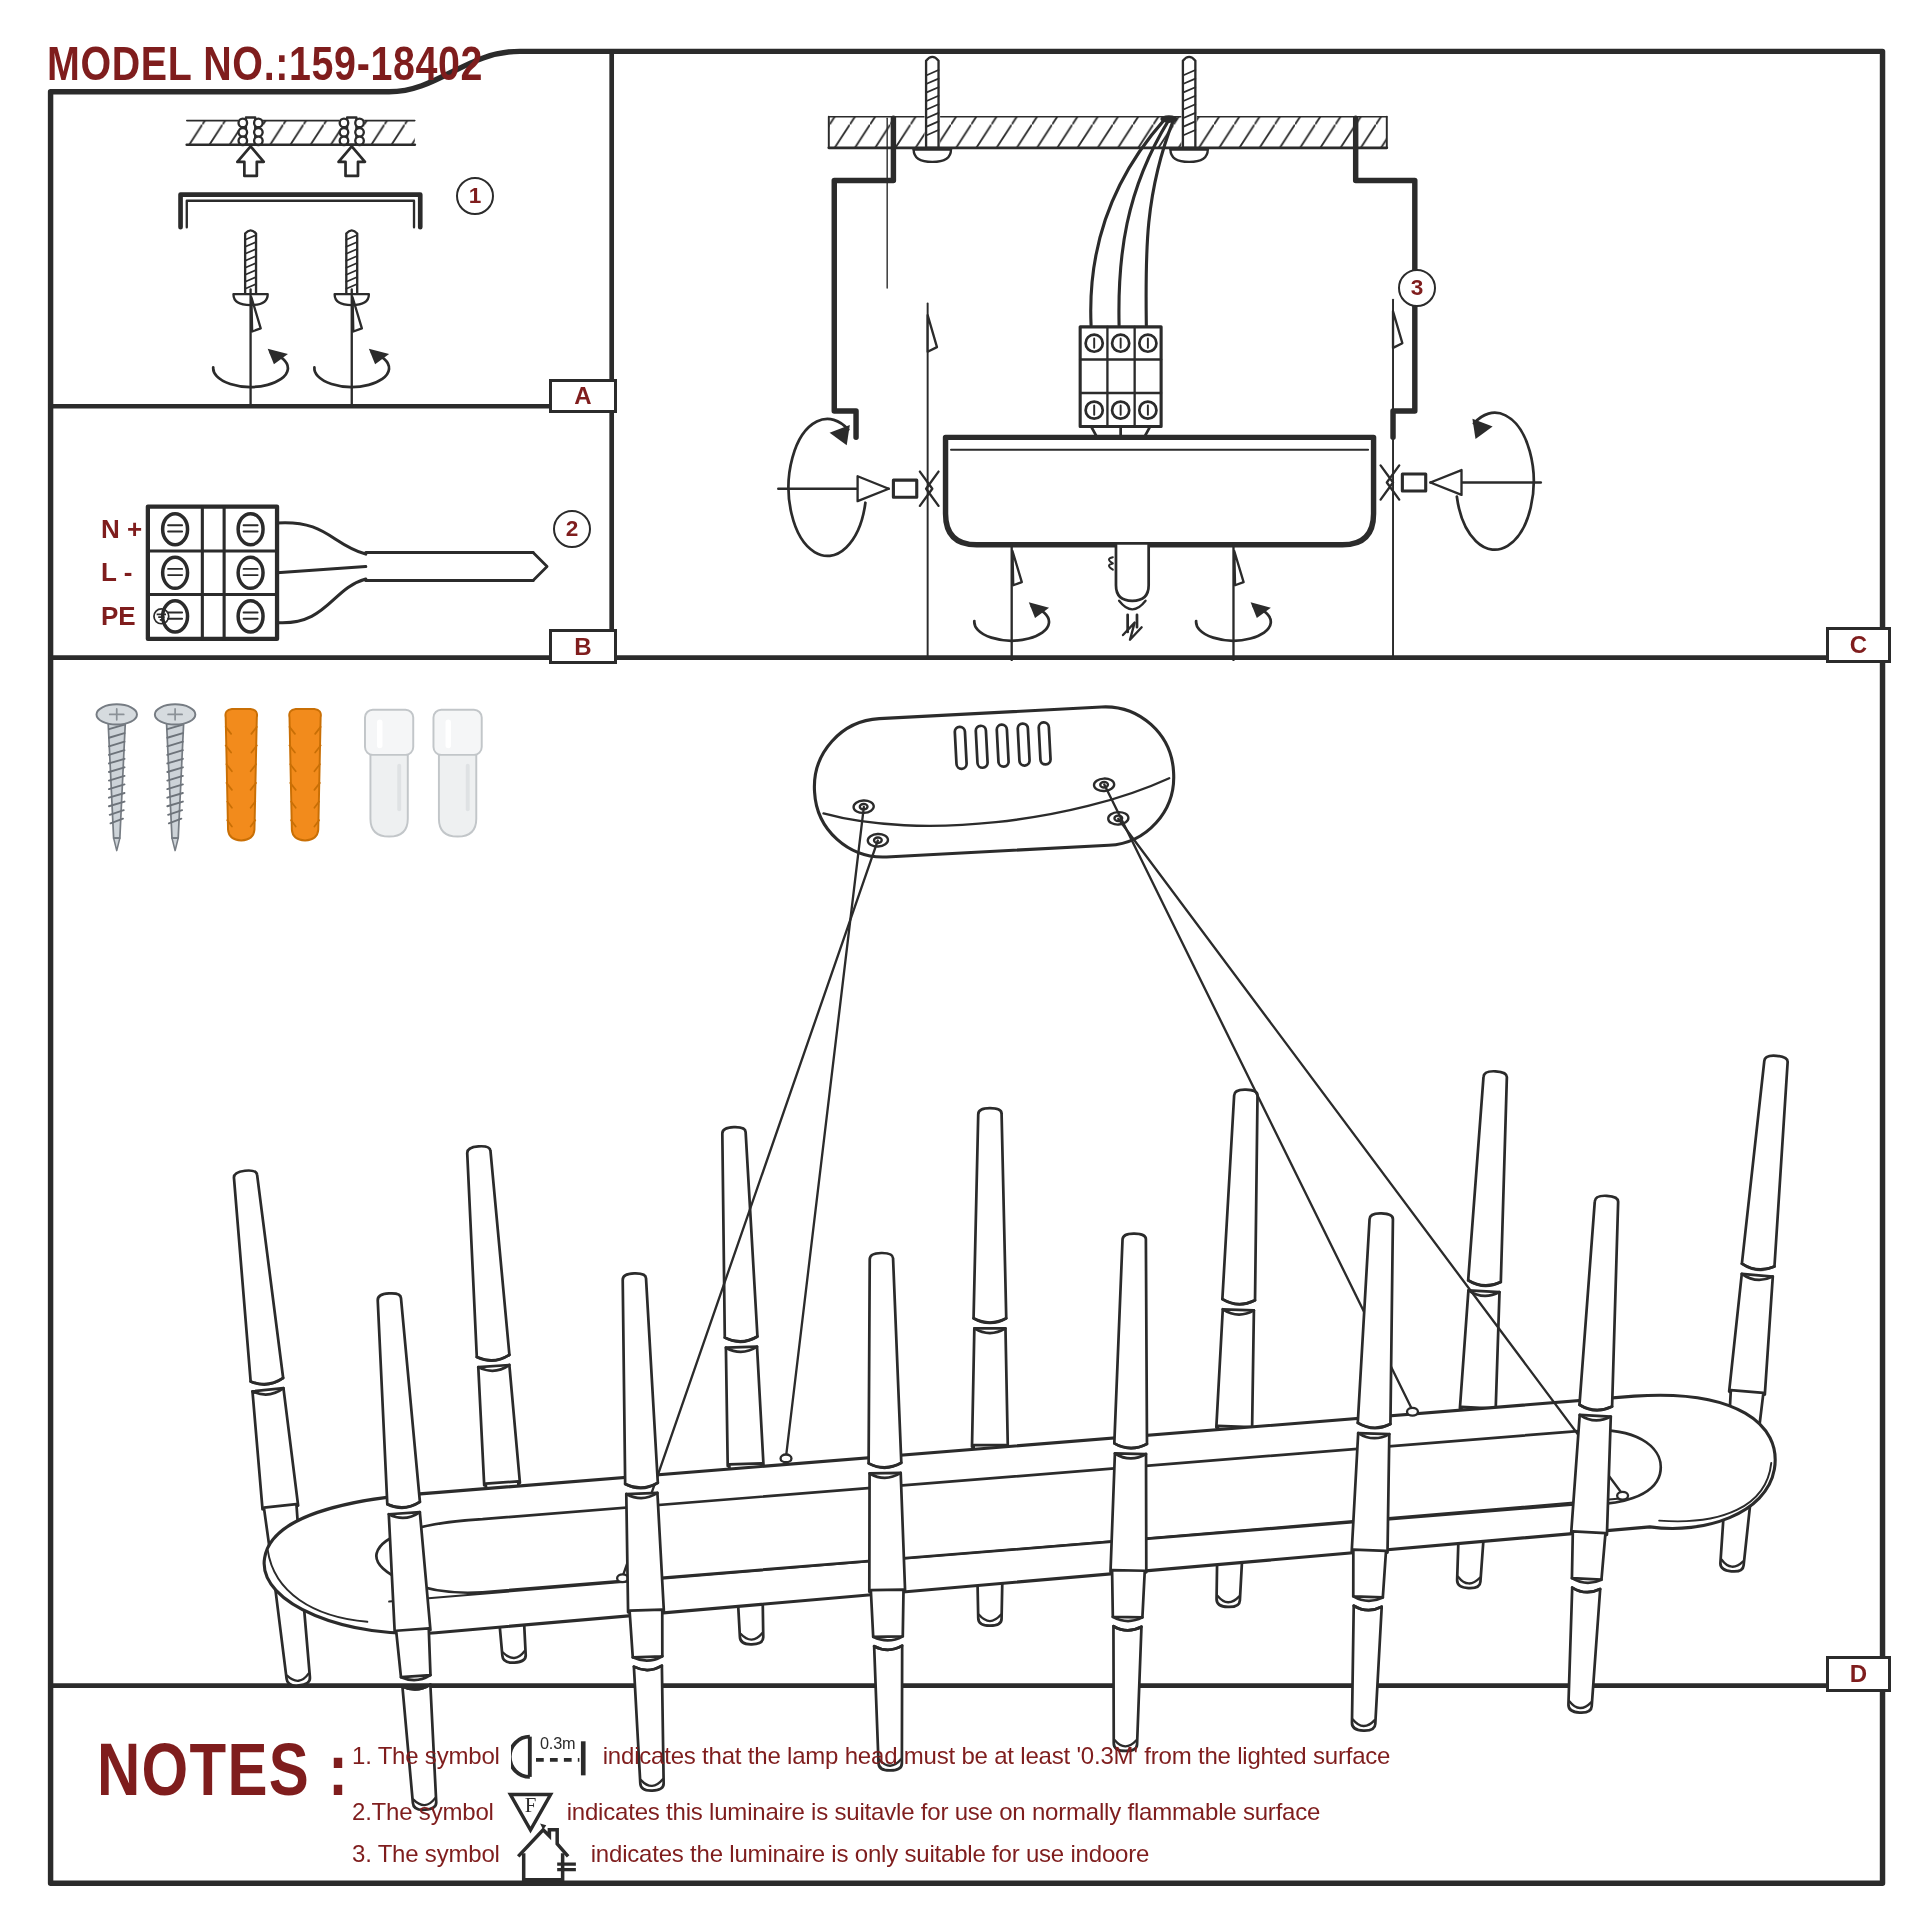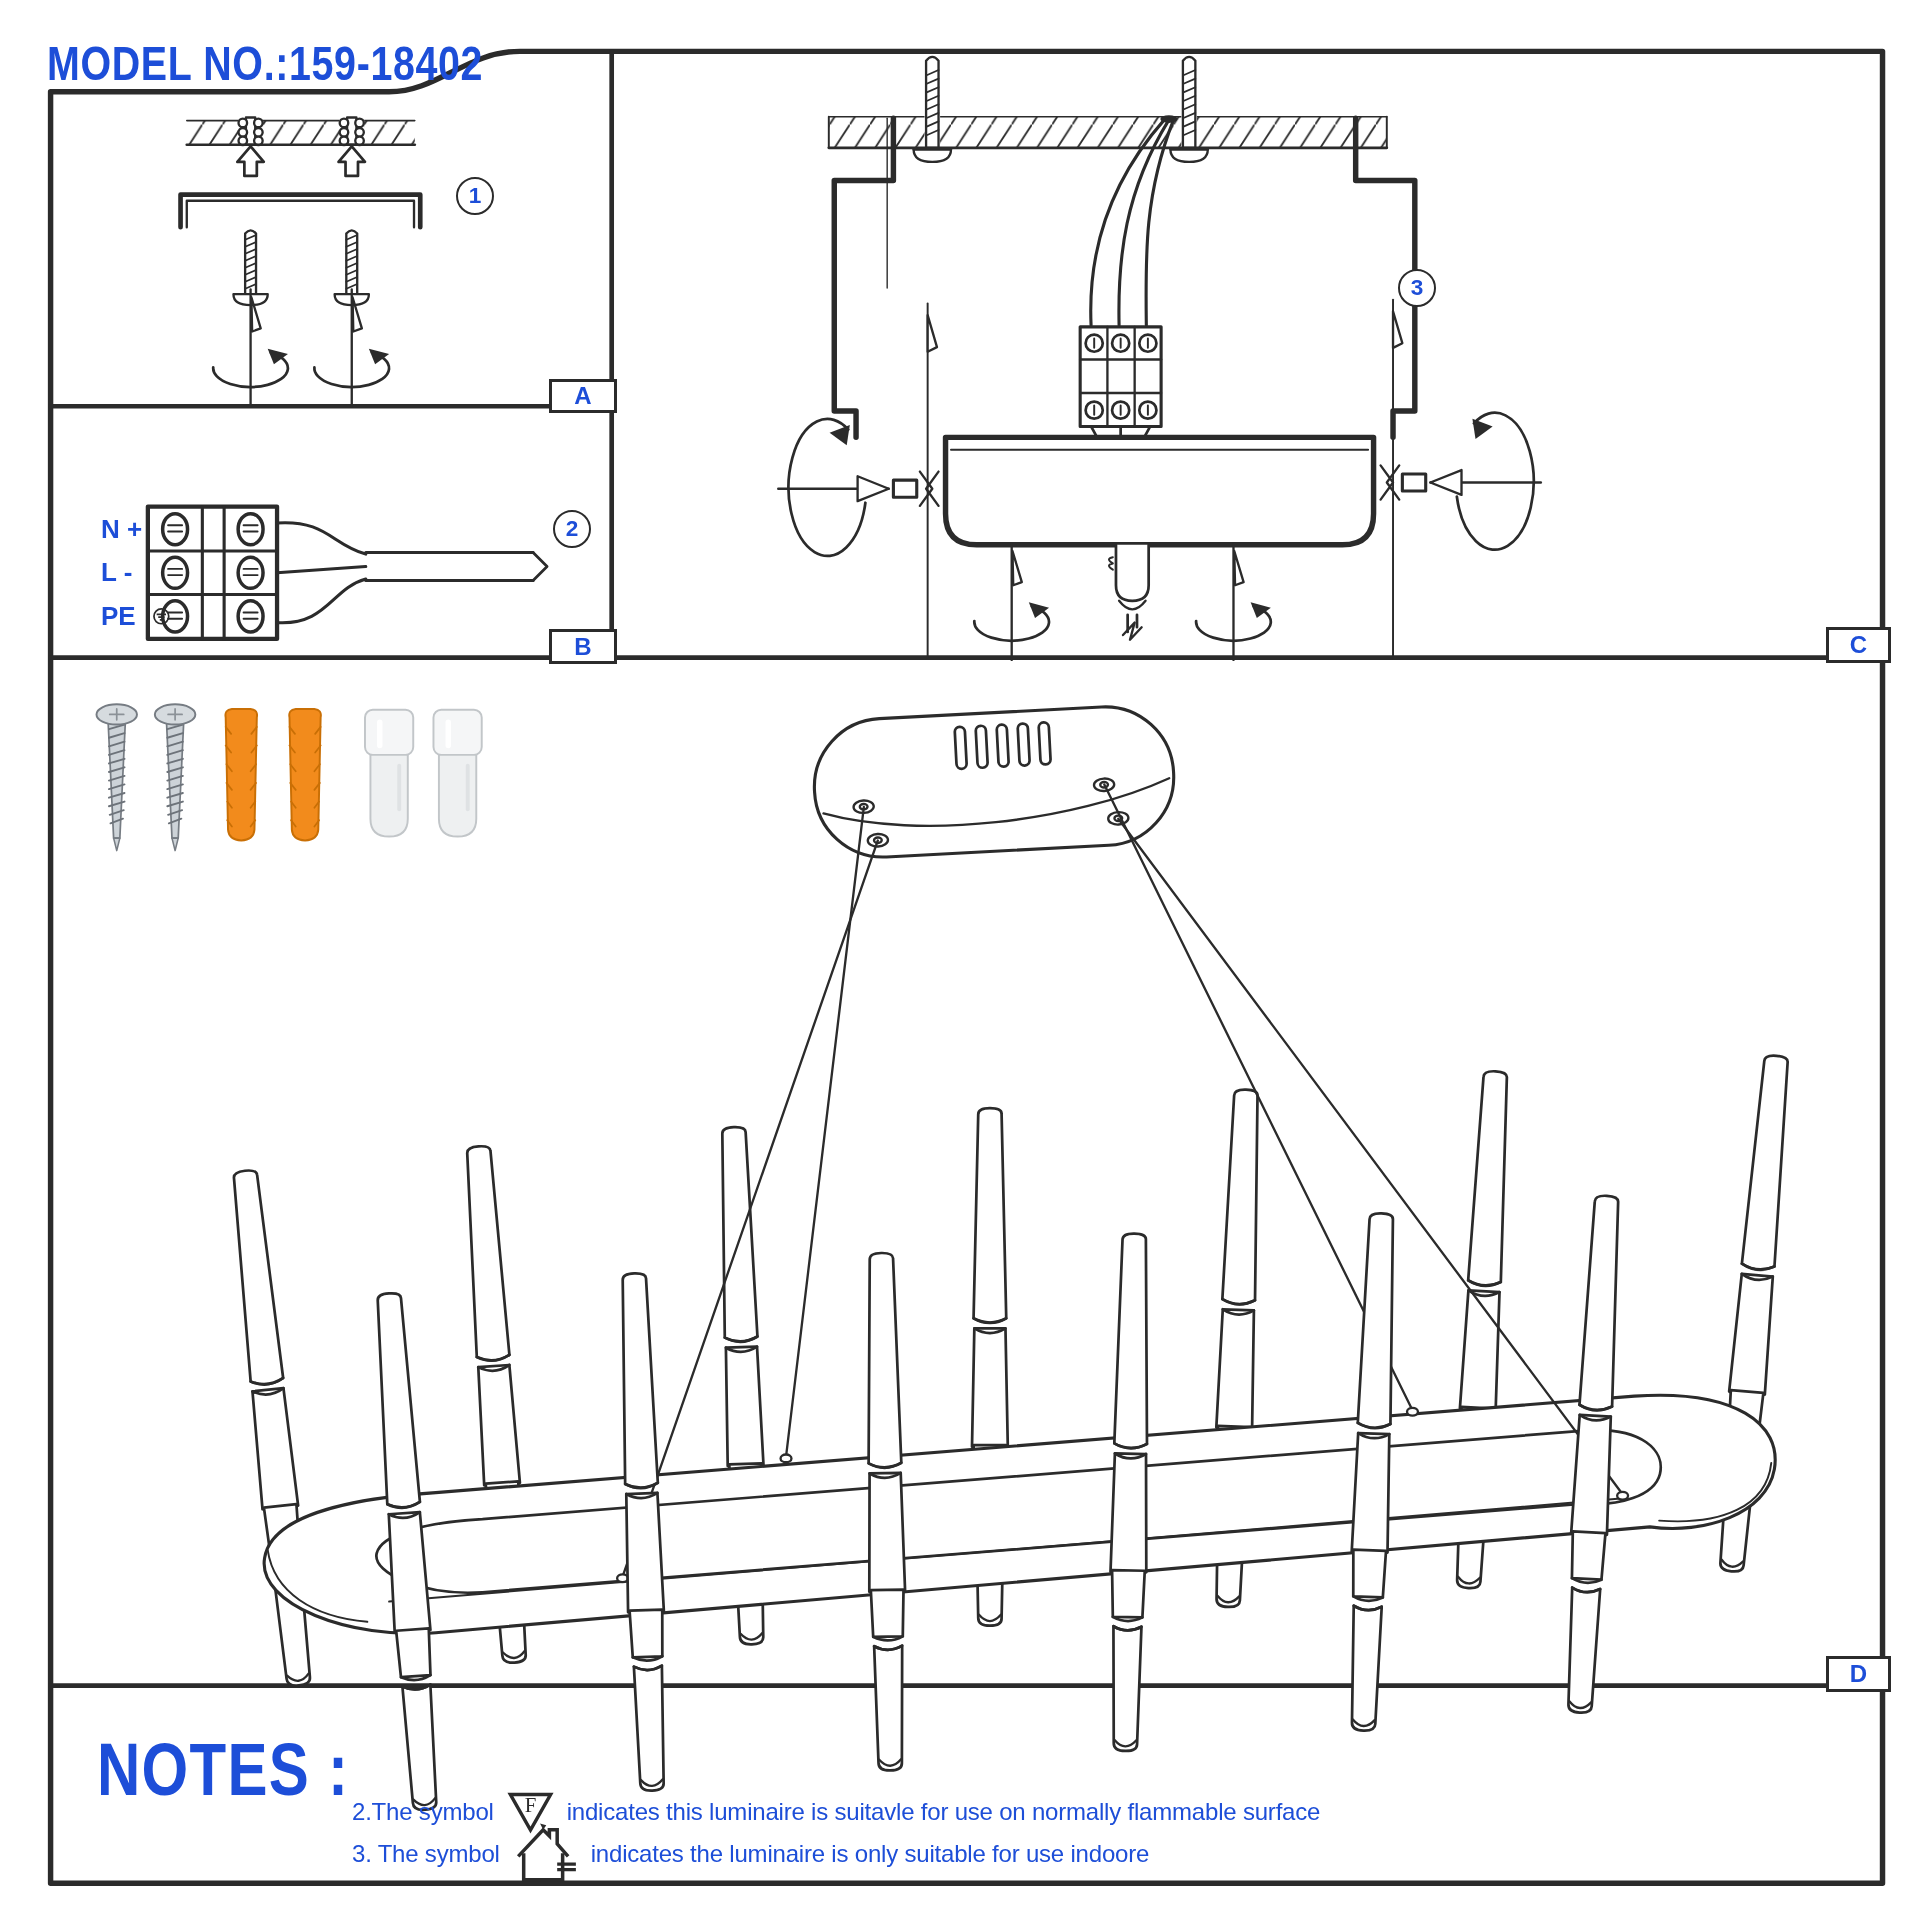--- a/index.html
+++ b/index.html
@@ -1,17 +1,17 @@
 <!DOCTYPE html>
 <html style="font-size:12.5px"><head>
 <meta charset="utf-8">
 <style>
   html,body{margin:0;padding:0;background:#ffffff;}
   .page{position:relative;width:1930px;height:1930px;background:#fff;overflow:hidden;
-        font-family:"Liberation Sans",sans-serif;color:#1d4ed8;}
+        font-family:"Liberation Sans",sans-serif;color:#7f1d1d;}
   svg.art{position:absolute;left:0;top:0;width:1930px;height:1930px;}
   .abs{position:absolute;}
   .title{left:47px;top:36px;font-size:48px;font-weight:700;letter-spacing:0.8px;
          transform:scaleX(.82);transform-origin:left top;white-space:nowrap;}
   .tab{display:flex;align-items:center;justify-content:center;border:3.9px solid #2b2b2b;
        background:#fff;font-size:24px;font-weight:600;}
   .tab-a{left:549px;top:379px;width:62px;height:28px;}
   .tab-b{left:549px;top:629px;width:62px;height:29px;}
   .tab-c{left:1826px;top:627px;width:59px;height:30px;}
   .tab-d{left:1826px;top:1656px;width:59px;height:30px;}
@@ -407,20 +407,31 @@
 <div class="abs wlabel wl-pe">
   <span>PE</span>
   <svg width="18.7" height="18.7" viewBox="0 0 24 24">
     <circle cx="12" cy="12" r="9.5" fill="none" stroke="#2b2b2b" stroke-width="2.2"></circle>
     <path d="M6,9.5 H18 M8,13 H16 M10,16.5 H14" stroke="#2b2b2b" stroke-width="2" fill="none"></path>
   </svg>
 </div>
 
 <div class="abs notes-heading">NOTES :</div>
 
+<div class="abs note-row nr1">
+  <span>1. The symbol</span>
+  <svg class="note-sym" width="81" height="48" viewBox="0 0 104 62" style="font-size:31px">
+    <path d="M24,6 A26,26 0 0 0 24,58" fill="none" stroke="#2b2b2b" stroke-width="5"></path>
+    <line x1="24" y1="6" x2="24" y2="58" stroke="#2b2b2b" stroke-width="5"></line>
+    <line x1="32" y1="36" x2="88" y2="36" stroke="#2b2b2b" stroke-width="5" stroke-dasharray="10 8"></line>
+    <line x1="93" y1="12" x2="93" y2="56" stroke="#2b2b2b" stroke-width="6"></line>
+    <text x="60" y="22" text-anchor="middle" font-size="21" fill="#2b2b2b" font-family="Liberation Sans, sans-serif">0.3m</text>
+  </svg>
+  <span>indicates that the lamp head must be at least '0.3M' from the lighted surface</span>
+</div>
 
 <div class="abs note-row nr2">
   <span>2.The symbol</span>
   <svg class="note-sym" width="51" height="45" viewBox="0 0 66 58" style="font-size:31px">
     <path d="M7,7 L59,7 L33,53 Z" fill="none" stroke="#2b2b2b" stroke-width="4.5"></path>
     <text x="33" y="30" text-anchor="middle" font-size="27" fill="#2b2b2b" font-family="Liberation Serif, serif">F</text>
   </svg>
   <span>indicates this luminaire is suitavle for use on normally flammable surface</span>
 </div>
 

